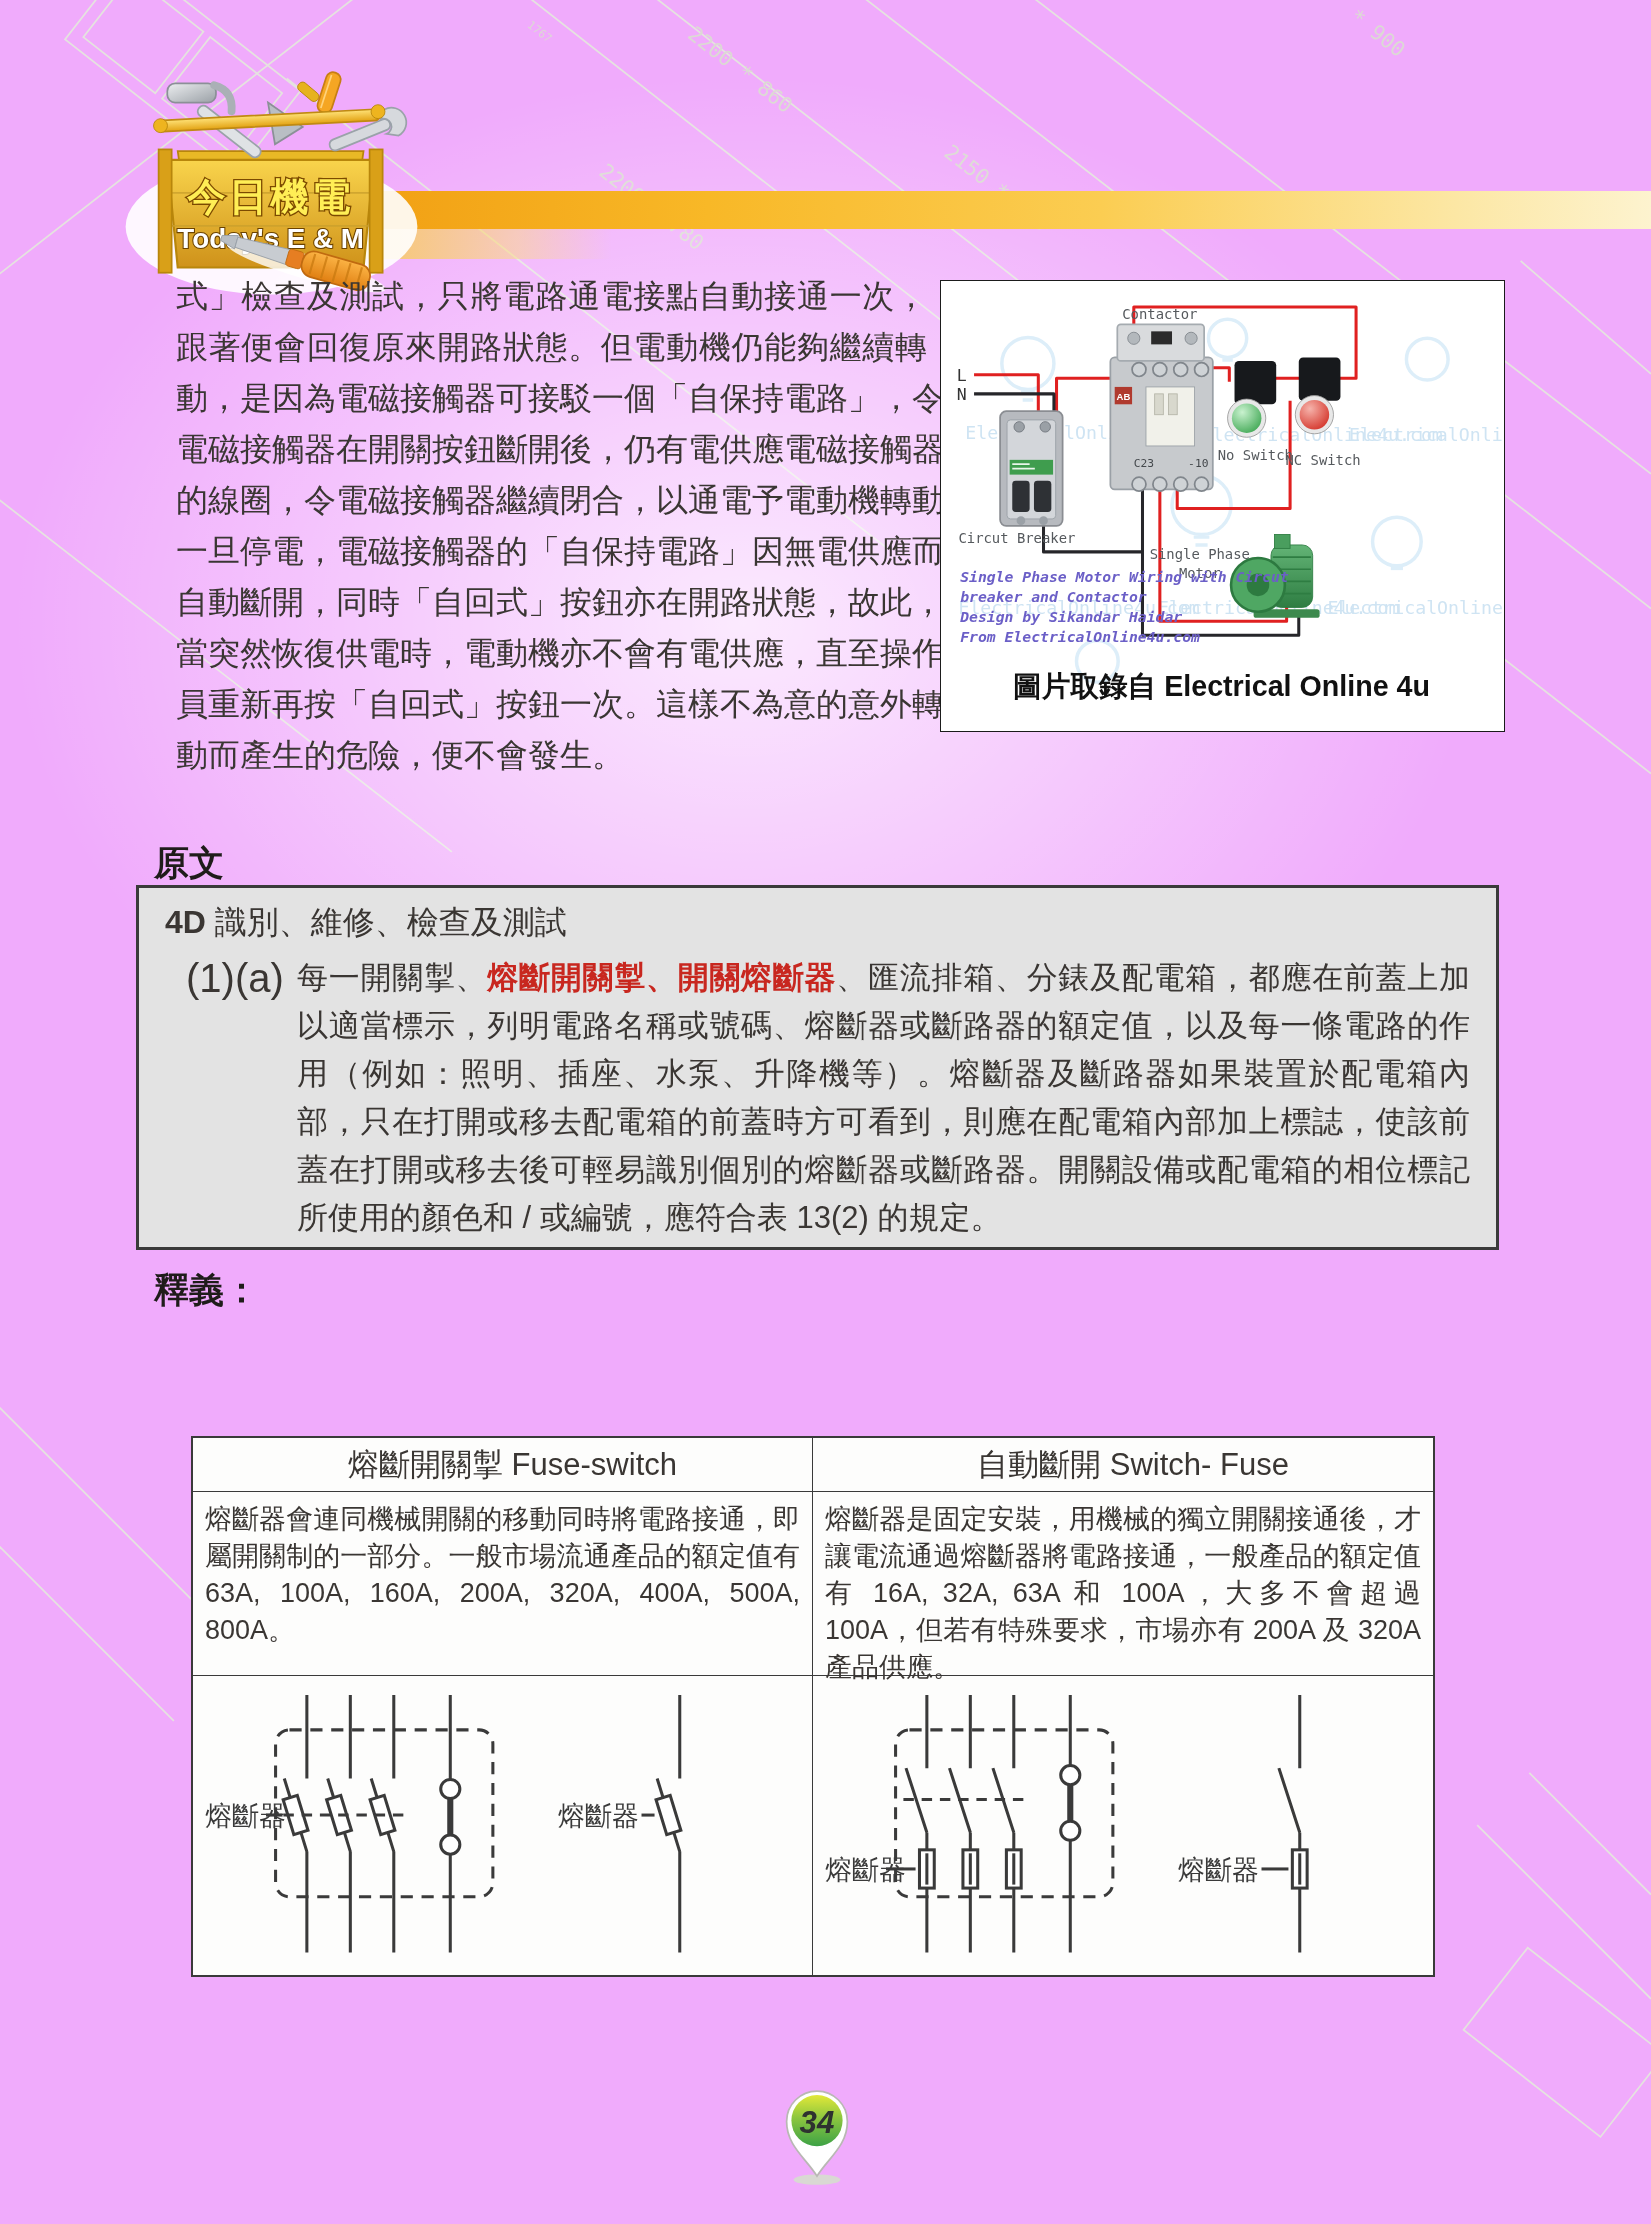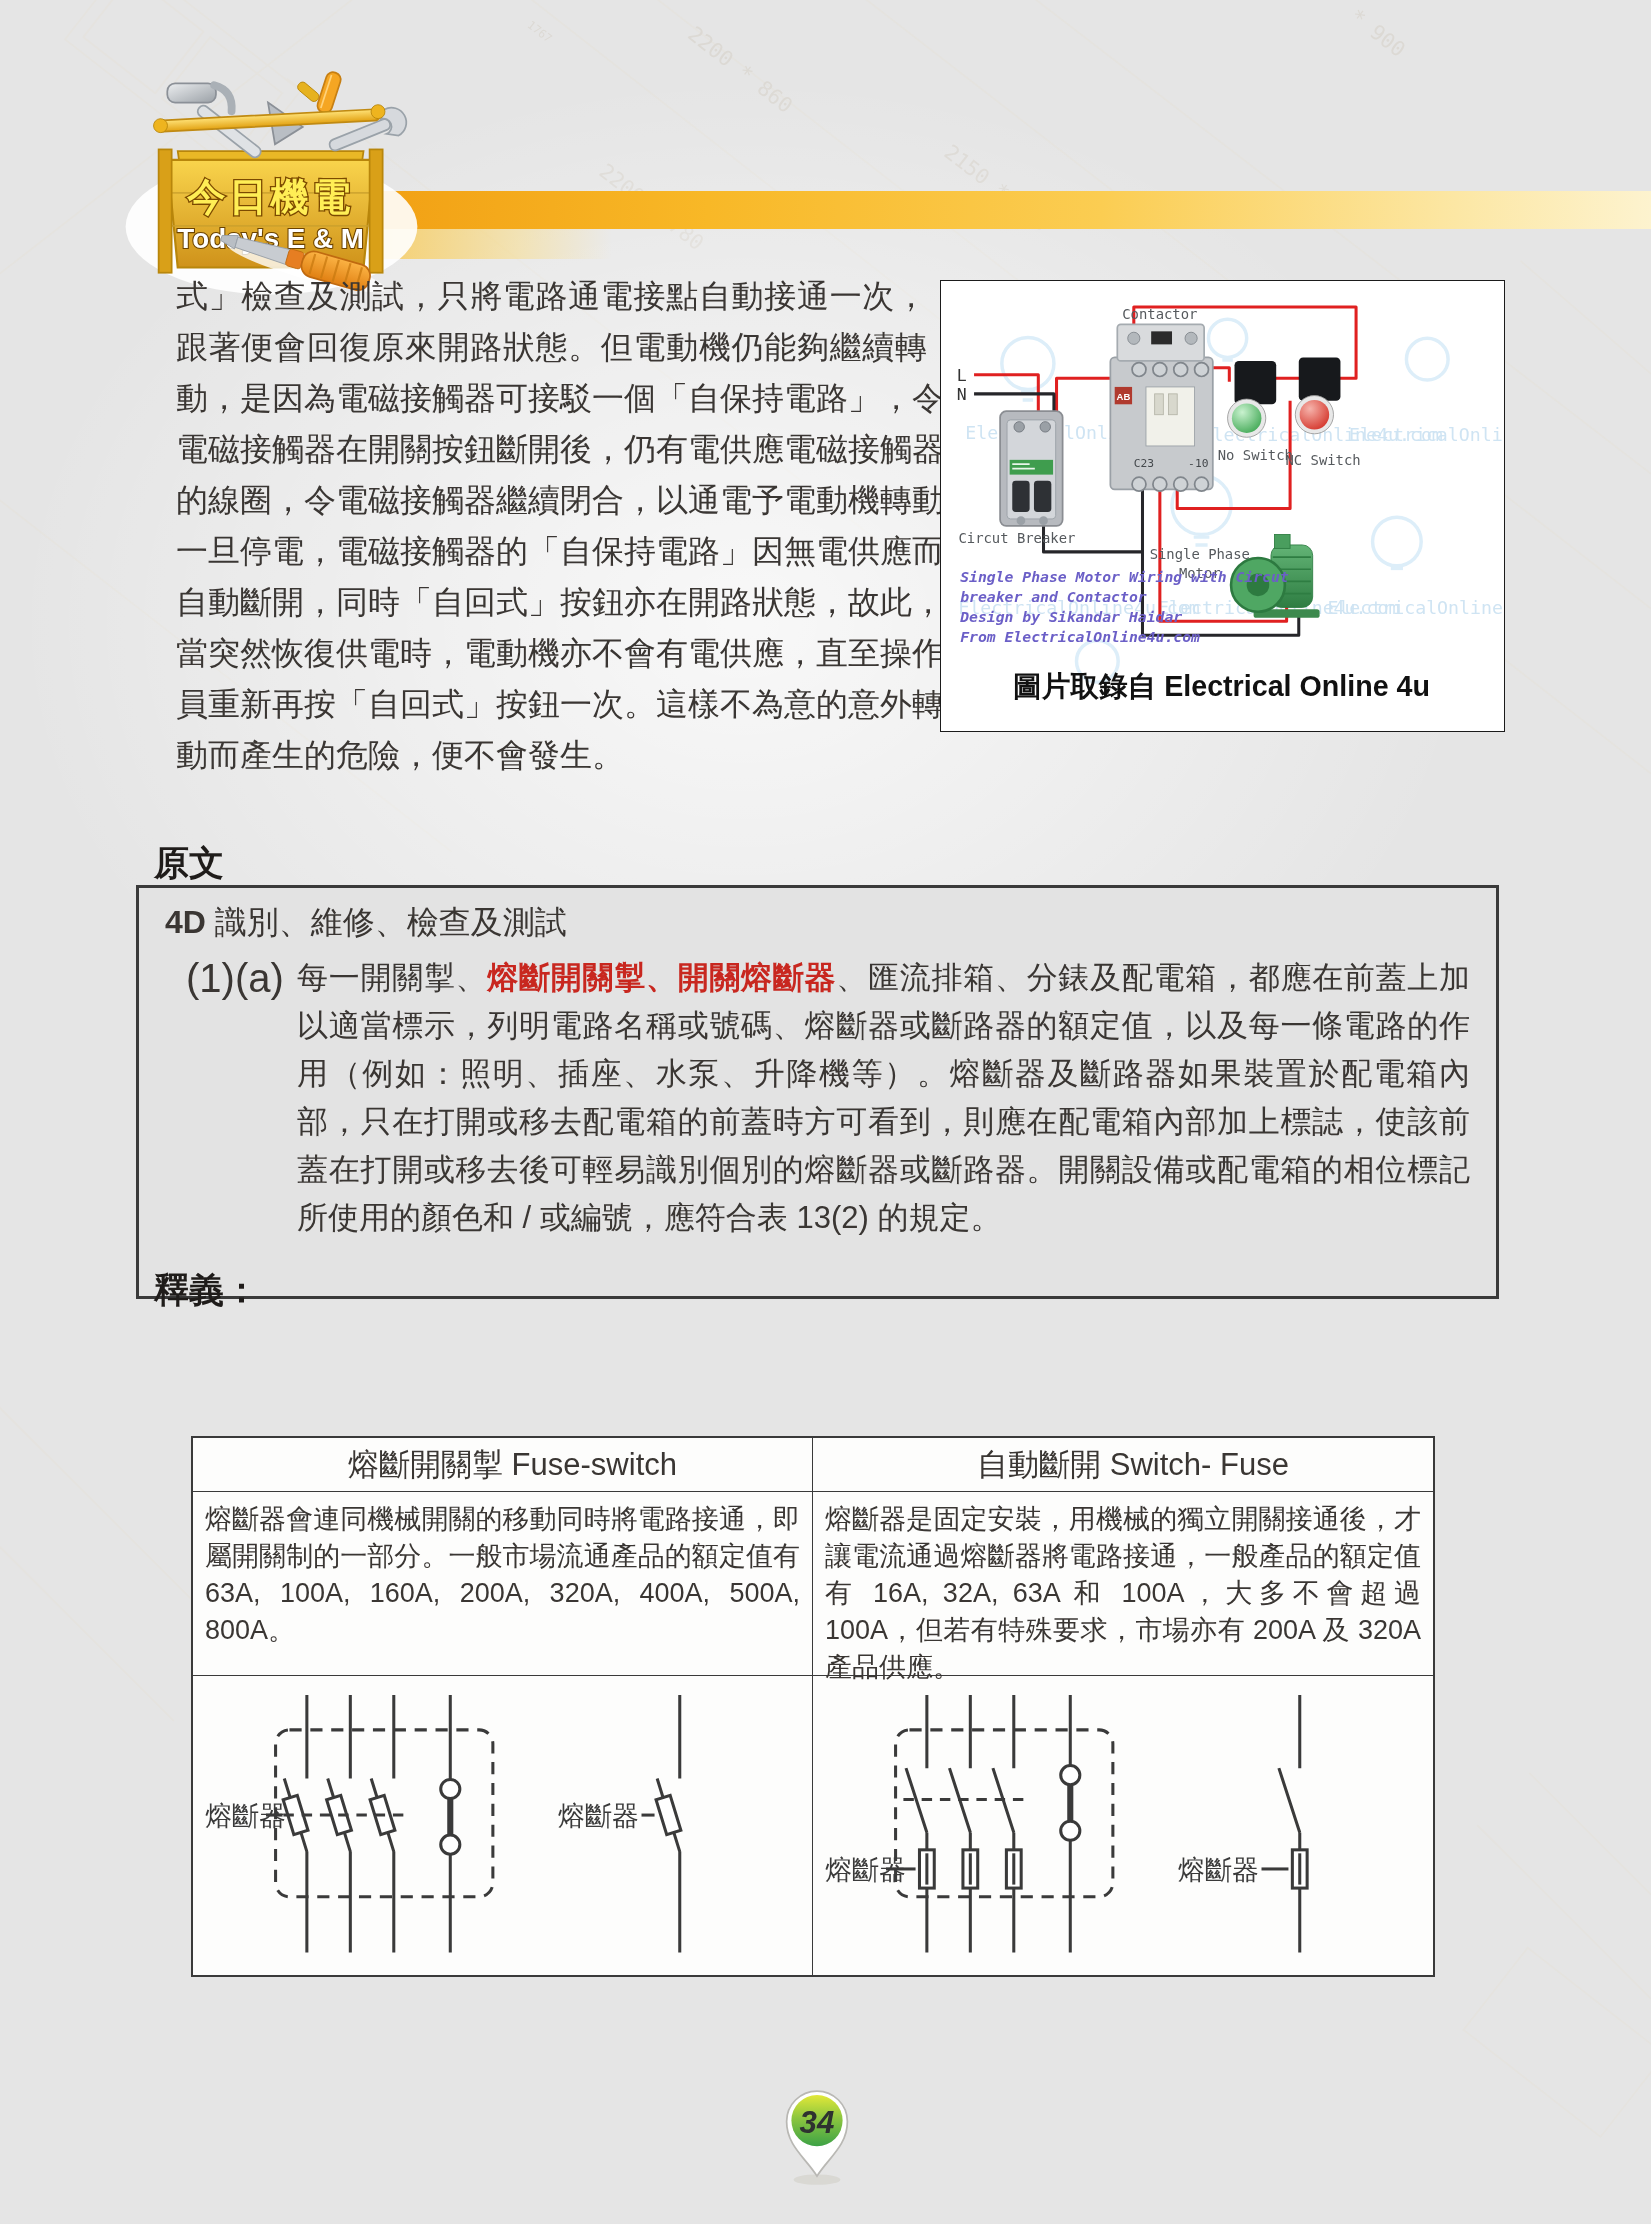--- a/index.html
+++ b/index.html
@@ -1,16 +1,16 @@
 <!DOCTYPE html>
 <html style="font-size:14px"><head>
 <meta charset="utf-8">
 <style>
   html,body{margin:0;padding:0;background:#888;}
-  .page{position:relative;width:1651px;height:2225px;background:#e5e5e5;overflow:hidden;
+  .page{position:relative;width:1651px;height:2225px;background:#f0abfc;overflow:hidden;
         font-family:"Liberation Sans",sans-serif;color:#3a3633;}
   .paper-glow{position:absolute;left:0;top:0;width:100%;height:100%;
         background:radial-gradient(ellipse 1043px 782px at 45% 28%, rgba(255,255,255,.75), rgba(255,255,255,0) 70%);
         pointer-events:none;}
   .bg-marks{position:absolute;left:0;top:0;pointer-events:none;}
   
   .banner{position:absolute;left:341px;top:191px;width:1311px;height:38px;
         background:linear-gradient(90deg,#f19e12 0%,#f8b827 28%,#fbcd52 58%,#fce7a4 85%,#fdf3cf 100%);}
   .banner-sub{position:absolute;left:341px;top:229px;width:271px;height:29.5px;
         background:linear-gradient(90deg,rgba(247,201,86,.95),rgba(250,219,128,.5) 65%,rgba(252,228,150,0));}
@@ -18,21 +18,21 @@
   
   .intro{position:absolute;left:176px;top:271px;width:751px;}
   .intro .ln{height:51px;line-height:51px;font-size:32px;text-align:justify;text-align-last:justify;white-space:nowrap;}
   .intro .ln.last{text-align-last:left;}
   
   .figure-box{position:absolute;left:940px;top:280px;width:565px;height:452px;background:#fff;
         border:1.7px solid #1b1b1b;box-sizing:border-box;}
   
   .sec-heading{position:absolute;left:154px;font-size:35px;font-weight:bold;color:#1f1c1a;margin:0;}
   
-  .gray-box{position:absolute;left:136px;top:885px;width:1363px;height:414px;background:#e3e3e3;
+  .gray-box{position:absolute;left:136px;top:885px;width:1363px;height:365px;background:#e3e3e3;
         border:3.5px solid #3a3a3a;box-sizing:border-box;padding:12px 26px 0 26px;}
   .box-title{font-size:32px;line-height:45px;}
   .box-title b{font-weight:bold;}
   .box-item{position:relative;margin-top:8.7px;padding-left:132px;}
   .item-label{position:absolute;left:21px;top:0;font-size:40px;line-height:48px;}
   .item-text{margin:0;font-size:31px;line-height:48px;text-align:justify;}
   .red{color:#c8271f;font-weight:bold;}
   
   .shiyi-text{position:absolute;left:176px;top:1317px;width:1371px;margin:0;font-size:31px;line-height:48px;text-align:justify;}
   

